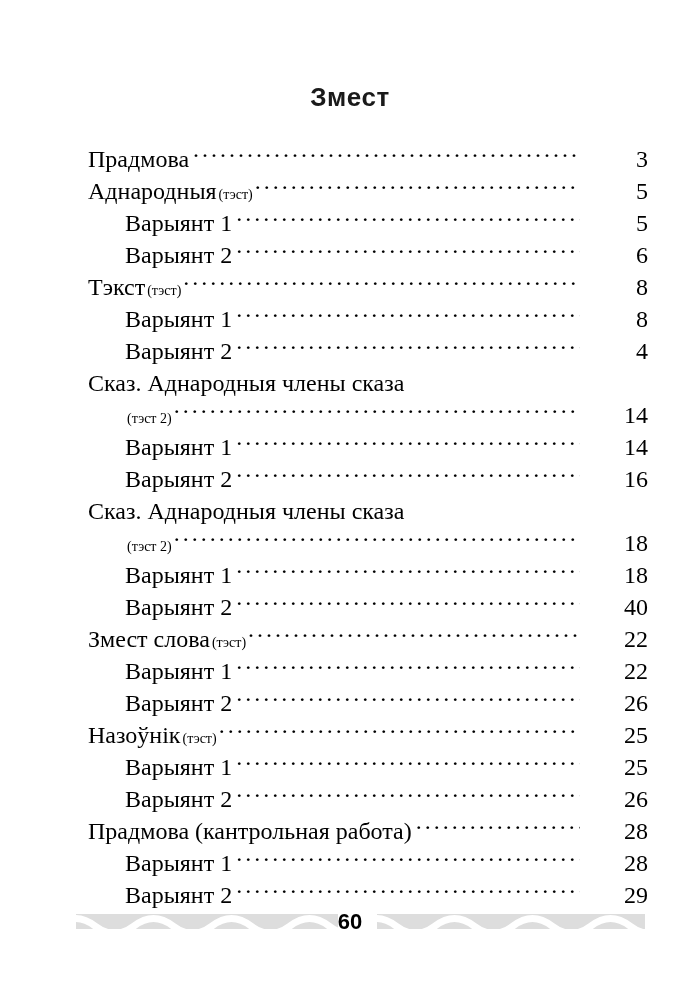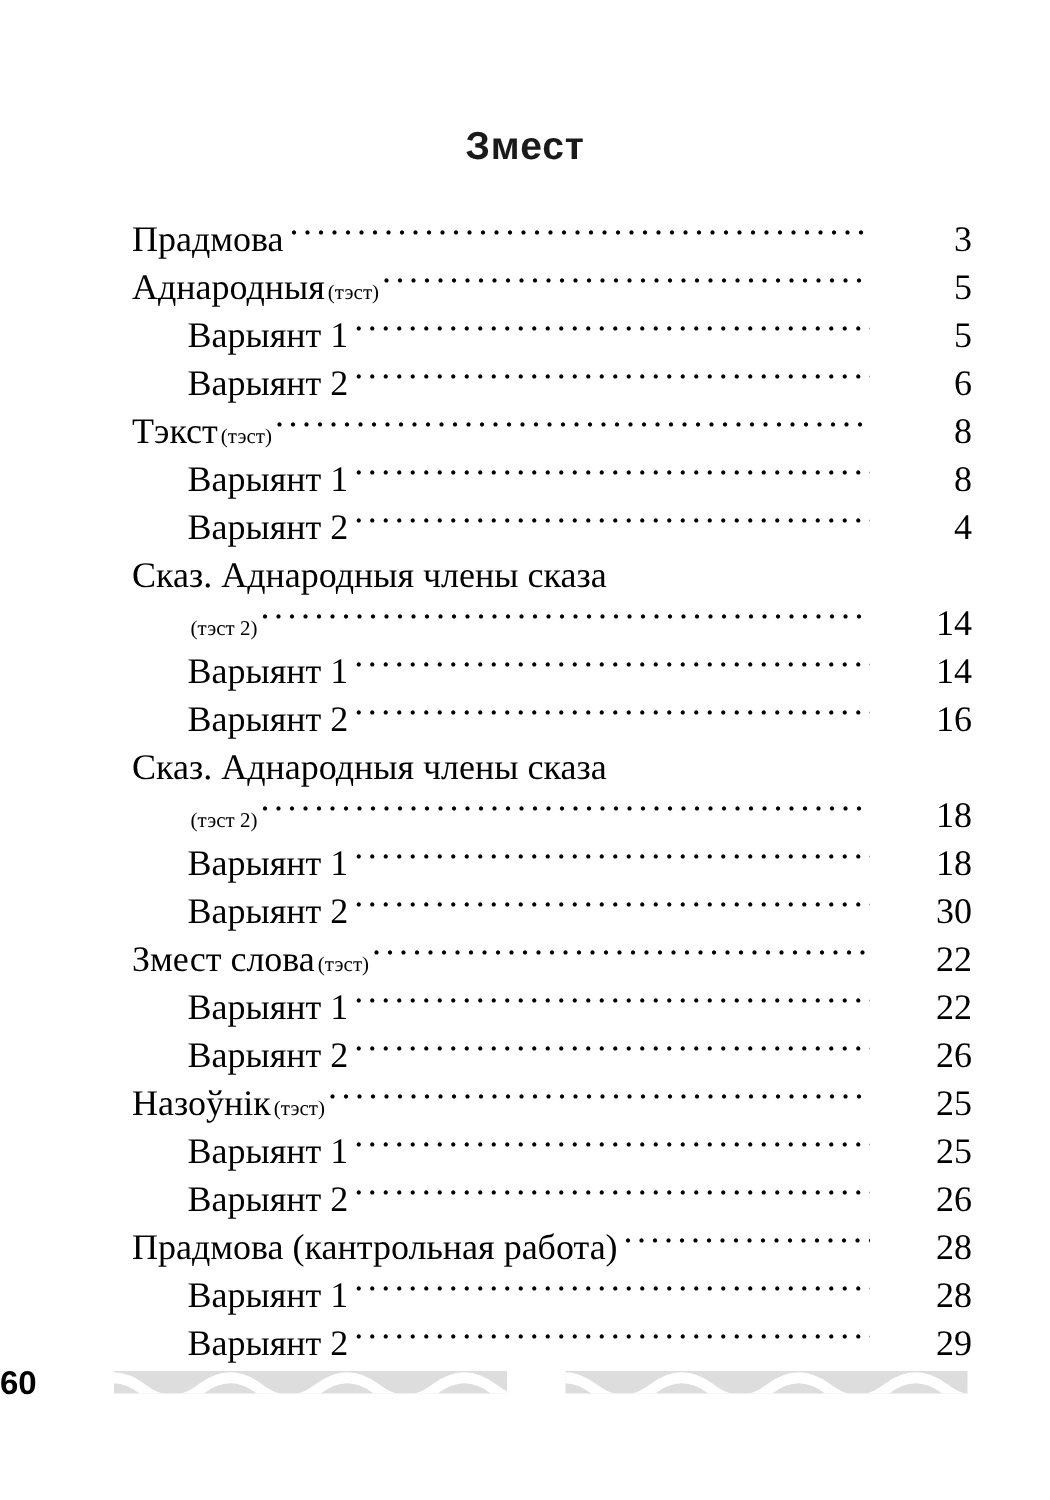--- a/index.html
+++ b/index.html
@@ -118,20 +118,21 @@
   .orn-left  { left: 76px;  width: 262px; }
   .orn-right { left: 377px; width: 268px; }
 
   .orn svg { display: block; width: 100%; height: 100%; }
 
   .page-number {
     position: absolute;
     left: 0;
     top: 0;
     width: 700px;
+    text-align: center;
     font-family: "Liberation Sans", "DejaVu Sans", sans-serif;
     font-weight: bold;
     font-size: 22px;
     line-height: 28px;
     color: #000000;
   }
 </style>
 </head>
 <body>
 
@@ -210,21 +211,21 @@
         <span class="toc-page">18</span>
       </div>
       <div class="toc-row level-2">
         <span class="toc-label">Варыянт 1</span>
         <span class="leader"></span>
         <span class="toc-page">18</span>
       </div>
       <div class="toc-row level-2">
         <span class="toc-label">Варыянт 2</span>
         <span class="leader"></span>
-        <span class="toc-page">30</span>
+        <span class="toc-page">40</span>
       </div>
       <div class="toc-row">
         <span class="toc-label">Змест слова </span>
         <span class="small-paren">(тэст)</span>
         <span class="leader"></span>
         <span class="toc-page">22</span>
       </div>
       <div class="toc-row level-2">
         <span class="toc-label">Варыянт 1</span>
         <span class="leader"></span>

